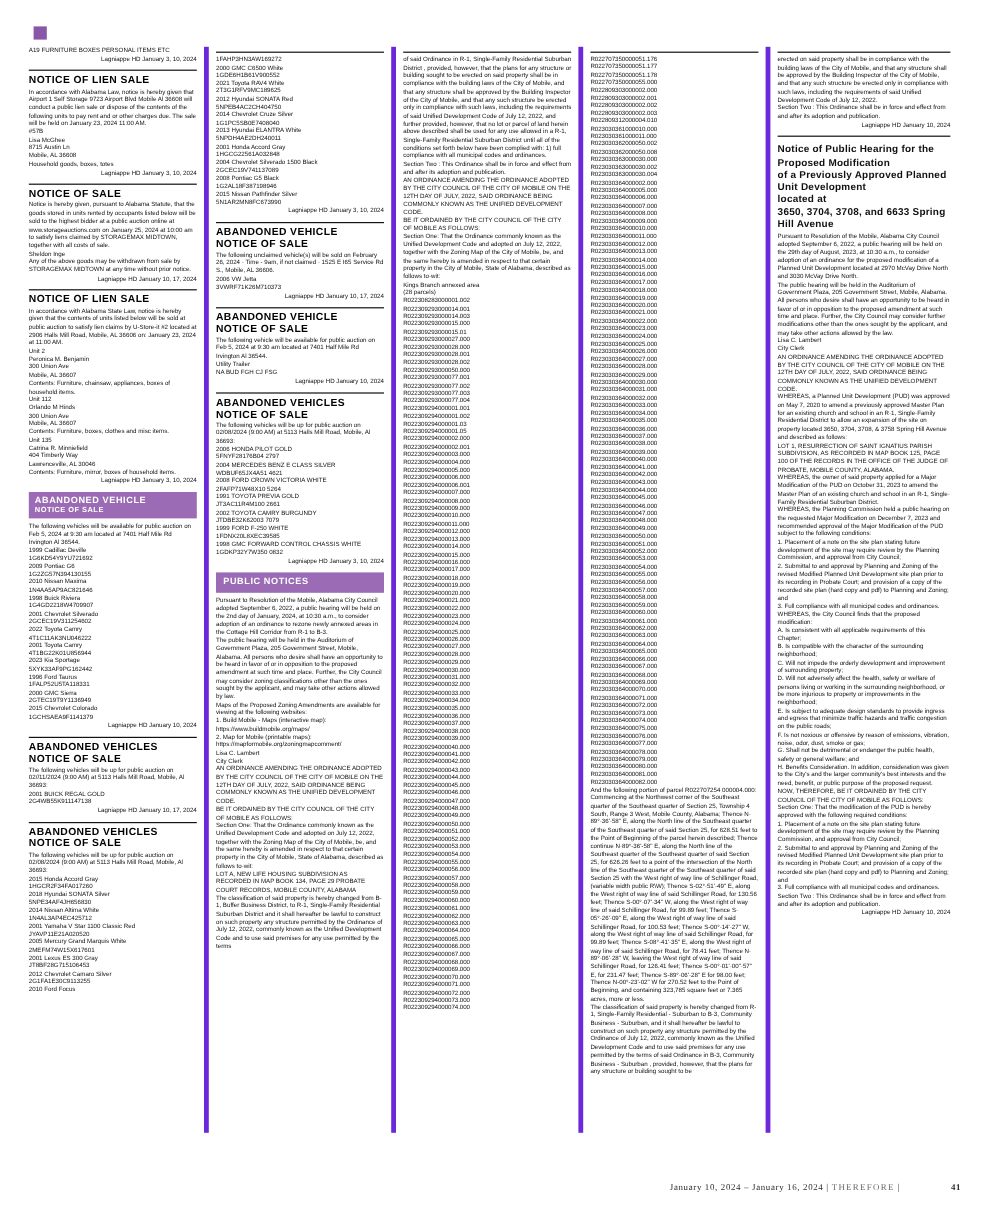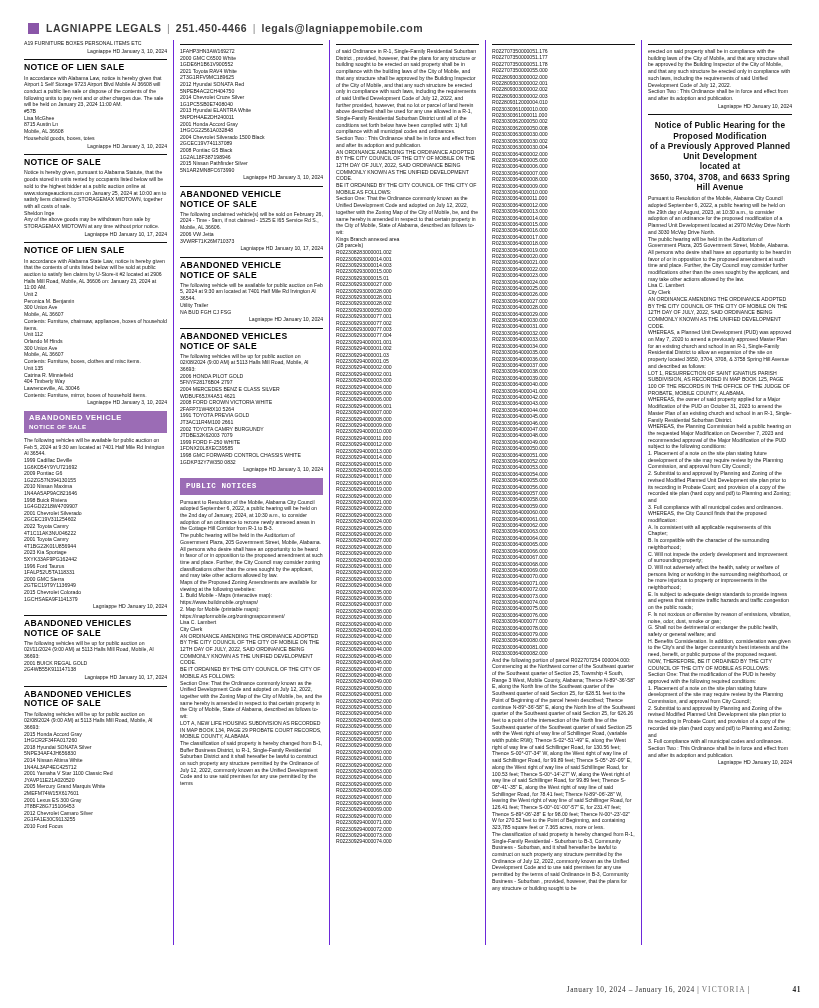--- a/index.html
+++ b/index.html
@@ -16,21 +16,21 @@
   .masthead { display: flex; align-items: center; gap: 7px; padding-left: 10px; margin-bottom: 6px; }
   .mast-square { width: 11px; height: 11px; background: #8a56a8; flex: 0 0 auto; }
   .mast-text { font-size: 10.5px; font-weight: 700; letter-spacing: .55px; color: #3a3a3a; }
   .mast-sep { color: #8a8a8a; font-weight: 400; padding: 0 2px; }
 
   
   .cols { display: flex; gap: 0; height: 905px; }
   .col {
     width: 156px; flex: 0 0 156px;
     padding: 0 6px;
-    border-right: 1px solid #6d28d9;
+    border-right: 4px solid #6d28d9;
     font-size: 5.15px; line-height: 1.30;
     overflow: hidden;
   }
   .col:last-child { border-right: none; }
 
   
   .blk { margin-bottom: 5px; }
   .rule-top { border-top: 1.6px solid #111; padding-top: 3px; margin-top: 4px; }
 
   h2.nh {
@@ -41,25 +41,25 @@
   p.bd + p.bd { margin-top: 0; }
   .sig { display: block; text-align: right; font-size: 5.15px; margin-top: 1px; }
 
   
   .banner {
     background: #9b6cb5; color: #fff;
     font-size: 7.6px; font-weight: 700; letter-spacing: .5px;
     padding: 3px 5px; line-height: 1.16; margin: 5px 0 4px 0;
   }
   .banner .sub { font-size: 6.2px; display: block; letter-spacing: .4px; }
-  .banner.one { padding: 4px 6px; font-family: Liberation Mono, monospace; }
+  .banner.one { padding: 4px 6px; }
 
   
   h3.bighead {
-    font-size: 8.3px; font-weight: 700; text-align: center;
+    font-size: 8.3px; font-weight: 700; text-align: left;
     line-height: 1.24; letter-spacing: .2px; margin: 2px 0 3px 0;
   }
 
   .vinlist { font-size: 5.15px; line-height: 1.28; }
   .parcels { font-size: 5.15px; line-height: 1.245; letter-spacing: -.05px; }
 
   
   .footer {
     position: absolute; right: 18px; bottom: 14px;
     font-size: 7.4px; letter-spacing: .55px; color: #2b2b2b;
@@ -68,27 +68,20 @@
   .footer .brand { letter-spacing: 1.1px; color: #6d6d6d; }
   .footer .pg { font-weight: 700; margin-left: 40px; }
 </style>
 </head>
 <body>
 
 <div class="page">
 
   <div class="masthead">
     <span class="mast-square"></span>
-    <span class="mast-text">
-      <span>LAGNIAPPE LEGALS</span>
-      <span class="mast-sep">|</span>
-      <span>251.450-4466</span>
-      <span class="mast-sep">|</span>
-      <span>legals@lagniappemobile.com</span>
-    </span>
   </div>
 
   <div class="cols" id="columns-root">
       <div class="col">
         <div class="blk">
           <p class="bd">A19 FURNITURE BOXES PERSONAL ITEMS ETC</p>
           <span class="sig">Lagniappe HD January 3, 10, 2024</span>
         </div>
         <div class="blk rule-top">
           <h2 class="nh">NOTICE OF LIEN SALE</h2>
@@ -509,18 +502,18 @@
           <p class="bd">3. Full compliance with all municipal codes and ordinances.</p>
           <p class="bd">Section Two : This Ordinance shall be in force and effect from and after its adoption and publication.</p>
           <span class="sig">Lagniappe HD January 10, 2024</span>
         </div>
       </div>
     </div>
 
   <div class="footer">
     <span>January 10, 2024 – January 16, 2024</span>
     <span>|</span>
-    <span class="brand">VICTORIA</span>
+    <span class="brand">THEREFORE</span>
     <span>|</span>
     <span class="pg">41</span>
   </div>
 
 </div>
 
 </body></html>

